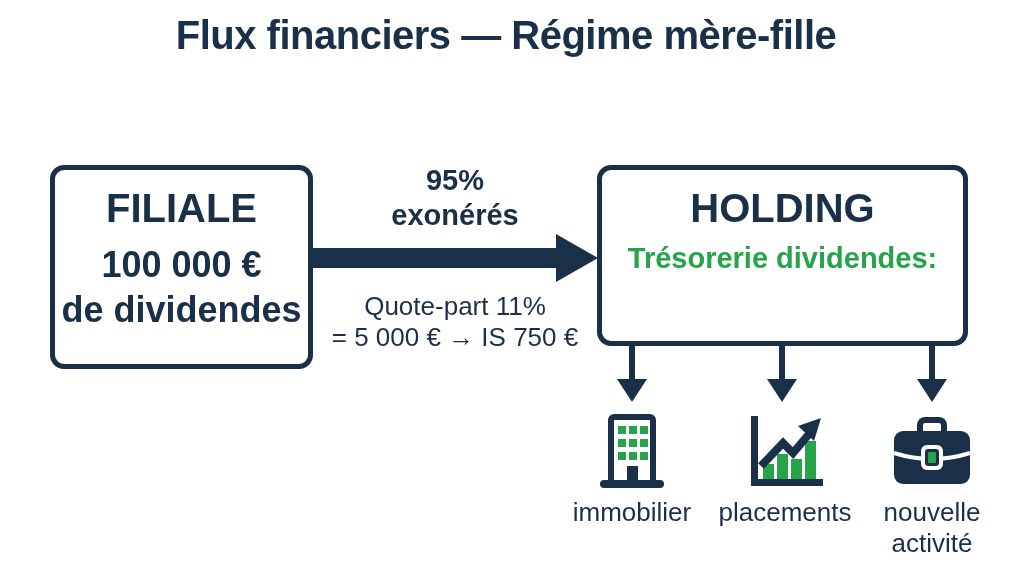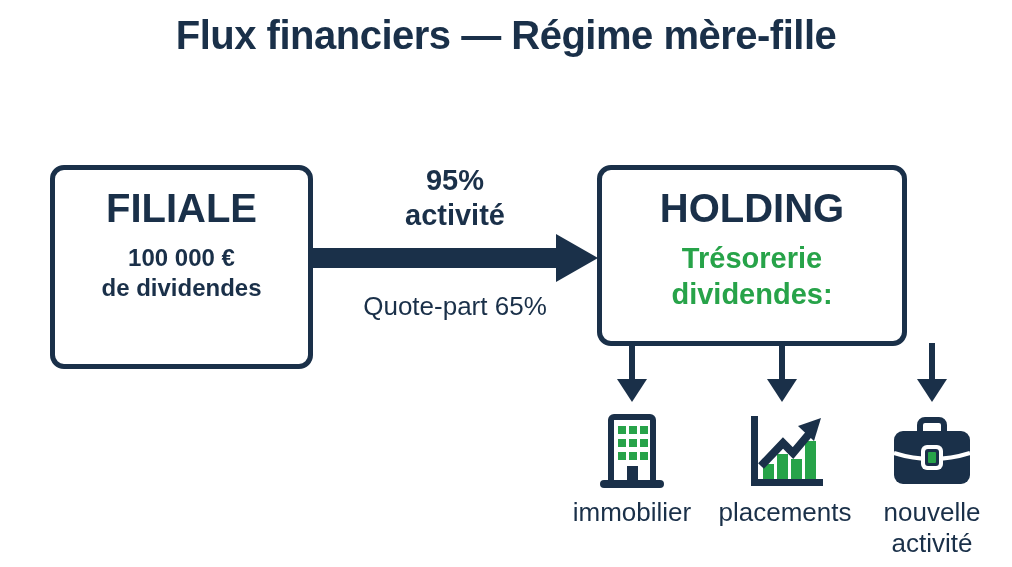--- a/index.html
+++ b/index.html
@@ -17,23 +17,23 @@
     text-align:center; font-size:40px; font-weight:bold; letter-spacing:-0.5px;
     color:var(--navy);
   }
 
   .box {
     position:absolute; background:#fff;
     border:5px solid var(--navy); border-radius:14px;
     text-align:center; padding-top:15px;
   }
   .box-filiale { left:50px; top:165px; width:263px; height:204px; }
-  .box-holding { left:597px; top:165px; width:310px; height:181px; }
+  .box-holding { left:597px; top:165px; width:371px; height:181px; }
   .box-title { font-size:40px; font-weight:bold; line-height:1.15; color:var(--navy); }
-  .box-sub { font-size:24px; font-weight:bold; line-height:1.24; margin-top:12px; color:var(--navy); }
+  .box-sub { font-size:36px; font-weight:bold; line-height:1.24; margin-top:12px; color:var(--navy); }
   .box-sub.green { color:var(--green); font-size:29px; margin-top:10px; }
 
   .flow-note { position:absolute; left:318px; width:274px; text-align:center; color:var(--navy); }
   .flow-note.top { top:163px; font-size:29px; font-weight:bold; line-height:1.2; }
   .flow-note.bottom { top:291px; font-size:26px; font-weight:normal; line-height:1.2; }
 
   .arrow-shaft { position:absolute; left:313px; top:248px; width:247px; height:20px; background:var(--navy); }
   .arrow-head {
     position:absolute; left:556px; top:234px; width:0; height:0;
     border-left:42px solid var(--navy);
@@ -70,28 +70,29 @@
   <div class="box box-filiale">
     <div class="box-title">FILIALE</div>
     <div class="box-sub">
       <div>100 000 €</div>
       <div>de dividendes</div>
     </div>
   </div>
 
   <div class="flow-note top">
     <div>95%</div>
-    <div>activité</div>
+    <div>exonérés</div>
   </div>
 
   <div class="arrow-shaft"></div>
   <div class="arrow-head"></div>
 
   <div class="flow-note bottom">
-    <div>Quote-part 65%</div>
+    <div>Quote-part 11%</div>
+    <div>= 5 000 € → IS 750 €</div>
   </div>
 
   <div class="box box-holding">
     <div class="box-title">HOLDING</div>
     <div class="box-sub green">
       <div>Trésorerie dividendes:</div>
     </div>
   </div>
 
   <div class="down-arrow da-1">

